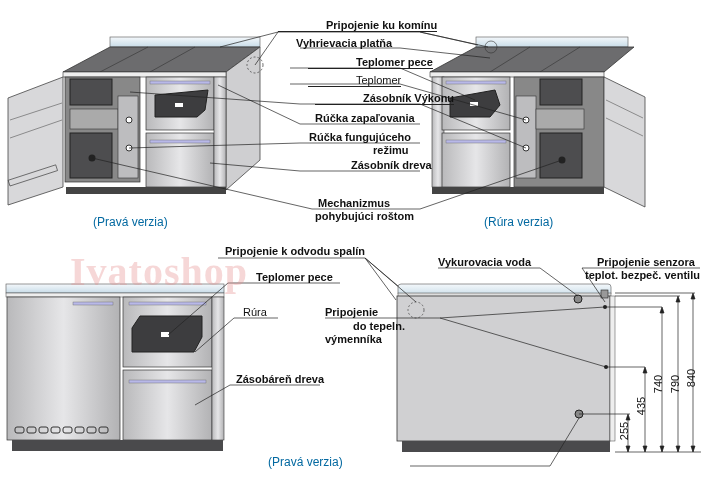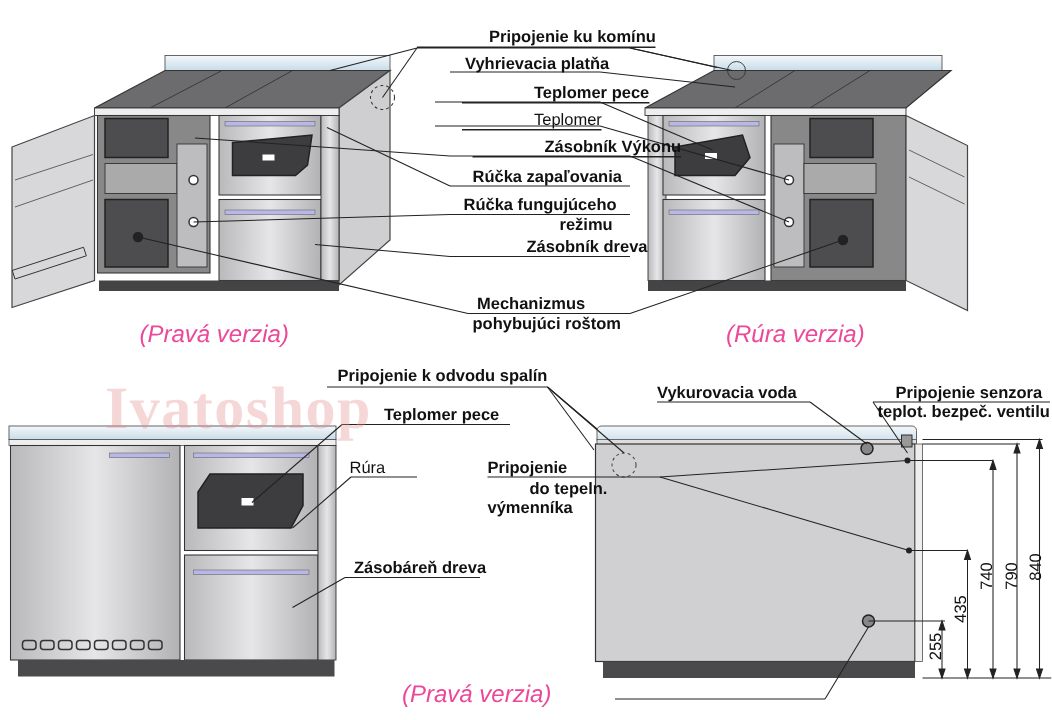--- a/index.html
+++ b/index.html
@@ -3,22 +3,22 @@
 <meta charset="utf-8">
 <style>
   html, body { margin: 0; padding: 0; background: #ffffff; }
   body { width: 701px; height: 480px; position: relative; overflow: hidden;
          font-family: "Liberation Sans", sans-serif; }
   svg { position: absolute; left: 0; top: 0; }
   .lbl { position: absolute; font-family: "Liberation Sans", sans-serif; font-weight: bold;
          font-size: 11px; color: #111; white-space: nowrap; line-height: 12px; }
   .lbl.normal { font-weight: normal; }
   .lbl.ul { border-bottom: 1px solid #222; padding-left: 48px; }
-  .cap { position: absolute; font-family: "Liberation Sans", sans-serif; font-style: italic;
-         font-size: 16px; color: #ec4899; white-space: nowrap; }
+  .cap { position: absolute; font-family: "Liberation Sans", sans-serif; 
+         font-size: 12px; color: #0369a1; white-space: nowrap; }
   .dim { position: absolute; font-family: "Liberation Sans", sans-serif; font-size: 11px;
          color: #111; transform: rotate(-90deg); transform-origin: center; white-space: nowrap; }
   .wm { position: absolute; left: 70px; top: 248px; font-family: "Liberation Serif", serif;
         font-size: 40px; font-weight: bold; color: rgba(230,140,140,0.35); letter-spacing: 1px; }
 </style>
 </head>
 <body>
 
 <svg width="701" height="480" viewBox="0 0 701 480">
   <defs>
@@ -199,36 +199,36 @@
     <line x1="582" y1="268" x2="700" y2="268"></line>
       <line x1="582" y1="268" x2="605" y2="302"></line>
     <line x1="410" y1="466" x2="550" y2="466"></line>
       <line x1="550" y1="466" x2="579" y2="418"></line>
   </g>
 </svg>
 
 <div class="wm">Ivatoshop</div>
 
 <div class="lbl ul" style="left:278px;top:19px;">Pripojenie ku komínu</div>
-<div class="lbl" style="left:310px;top:37px;">Vyhrievacia platňa</div>
+<div class="lbl" style="left:296px;top:37px;">Vyhrievacia platňa</div>
 <div class="lbl ul" style="left:308px;top:56px;">Teplomer pece</div>
 <div class="lbl normal ul" style="left:308px;top:74px;">Teplomer</div>
 <div class="lbl ul" style="left:315px;top:92px;">Zásobník  Výkonu</div>
 <div class="lbl" style="left:315px;top:112px;">Rúčka zapaľovania</div>
 <div class="lbl" style="left:309px;top:131px;">Rúčka fungujúceho</div>
 <div class="lbl" style="left:338px;top:144px;margin-left:35px;">režimu</div>
 <div class="lbl" style="left:315px;top:159px;margin-left:36px;">Zásobník dreva</div>
 <div class="lbl" style="left:318px;top:197px;">Mechanizmus</div>
 <div class="lbl" style="left:315px;top:210px;">pohybujúci roštom</div>
 <div class="cap" style="left:93px;top:215px;">(Pravá verzia)</div>
 <div class="cap" style="left:484px;top:215px;">(Rúra verzia)</div>
 
 <div class="lbl" style="left:225px;top:245px;">Pripojenie k odvodu spalín</div>
 <div class="lbl" style="left:256px;top:271px;">Teplomer pece</div>
-<div class="lbl normal" style="left:233px;top:306px;text-align:center;">Rúra</div>
+<div class="lbl normal" style="left:243px;top:306px;text-align:center;">Rúra</div>
 <div class="lbl" style="left:236px;top:373px;">Zásobáreň dreva</div>
 <div class="lbl" style="left:325px;top:306px;">Pripojenie</div>
 <div class="lbl" style="left:325px;top:320px;margin-left:28px;">do tepeln.</div>
 <div class="lbl" style="left:325px;top:333px;">výmenníka</div>
 <div class="lbl" style="left:438px;top:256px;">Vykurovacia voda</div>
 <div class="lbl" style="left:597px;top:256px;">Pripojenie  senzora</div>
 <div class="lbl" style="left:585px;top:269px;">teplot. bezpeč. ventilu</div>
 <div class="lbl" style="left:437px;top:480px;">Spiatočka</div>
 <div class="cap" style="left:268px;top:455px;">(Pravá verzia)</div>
 

